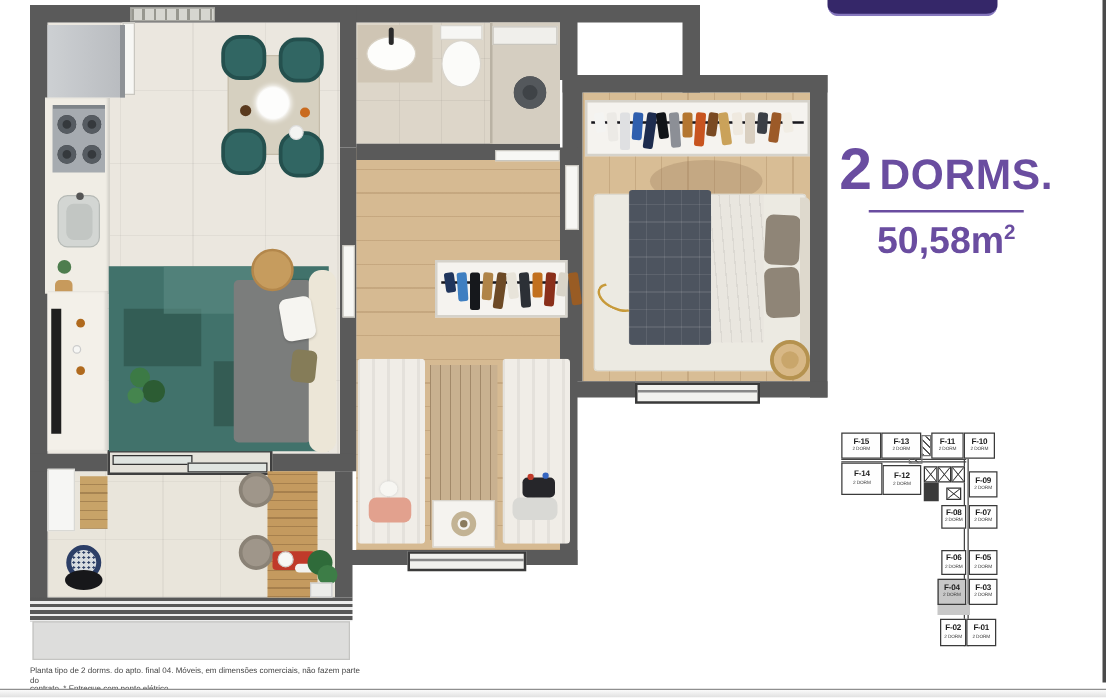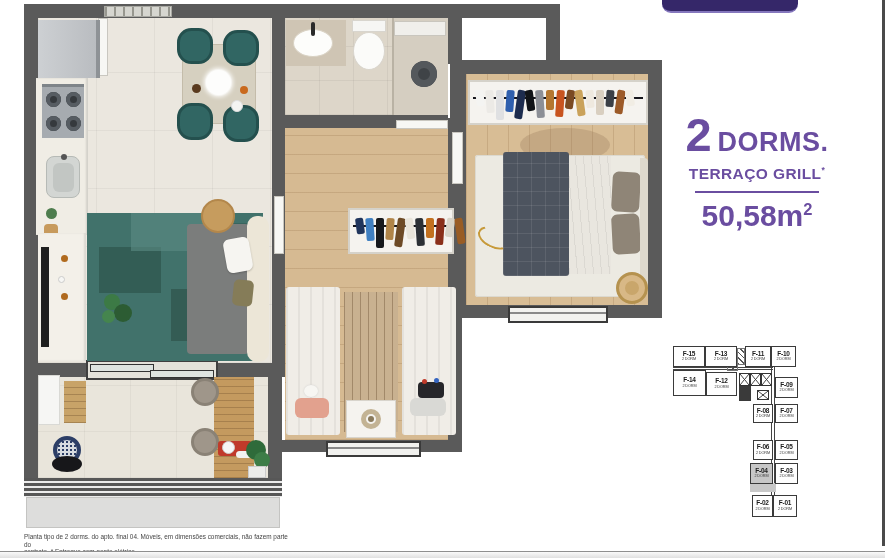--- a/index.html
+++ b/index.html
@@ -40,21 +40,21 @@
   .kpid{font-size:6.5px;font-weight:bold;color:#1c1c1c;letter-spacing:-.2px;}
   .kpsub{font-size:3.8px;color:#3a3a3a;margin-top:1px;letter-spacing:-.1px;}
   .xbox{position:absolute;background:#fff;border:1px solid #333;box-sizing:border-box;
     background-image:linear-gradient(to top right,transparent calc(50% - .7px),#333 50%,transparent calc(50% + .7px)),
                      linear-gradient(to bottom right,transparent calc(50% - .7px),#333 50%,transparent calc(50% + .7px));}
   .hatch{position:absolute;background:repeating-linear-gradient(45deg,#555 0 1px,transparent 1px 4px);border:1px solid #777;box-sizing:border-box;}
   
   .info{position:absolute;left:665px;top:114px;width:184px;display:flex;flex-direction:column;align-items:center;}
   .info .row1{display:flex;align-items:baseline;}
   .num{font-size:47px;font-weight:bold;line-height:.9;}
-  .dorms{font-size:27px;font-weight:bold;margin-left:6px;letter-spacing:.5px;}
+  .dorms{font-size:34px;font-weight:bold;margin-left:6px;letter-spacing:.5px;}
   .feature{font-size:15.5px;font-weight:bold;letter-spacing:.4px;margin-top:7px;}
   .divider{width:124px;height:2px;margin:8px 0 6px;}
   .area{font-size:30px;font-weight:bold;}
   sup{font-size:.55em;}
   .caption{position:absolute;left:24px;top:533px;width:272px;font-size:6.4px;line-height:1.2;color:#444;}
   .tab{position:absolute;left:662px;top:-4px;width:136px;height:15px;background:#352769;
        border-bottom:2px solid #8577bd;border-radius:0 0 9px 9px;}
   .edge-right{position:absolute;left:882px;top:0;width:3px;height:546px;background:#4a4a4a;}
   .bottom-band{position:absolute;left:0;top:551px;width:885px;height:7px;
        border-top:1px solid #8f8f8f;background:linear-gradient(#fafafa,#dcdcdc);}
@@ -253,23 +253,20 @@
       <div class="abs" style="left:248px;top:466px;width:18px;height:12px;background:#ececea;border:1px solid #ccc;box-sizing:border-box;"></div>
     </div>
   </div>
 
   <div class="tab"></div>
   <div class="info" style="color:#6a4da0;">
     <div class="row1">
       <span class="num">2</span>
       <span class="dorms">DORMS.</span>
     </div>
-    <div class="feature">
-      <span>TERRAÇO GRILL</span><sup>*</sup>
-    </div>
     <div class="divider" style="background:#6a4da0;"></div>
     <div class="area">
       <span>50,58m</span><sup>2</sup>
     </div>
   </div>
 
   <div class="abs" id="keyplan" style="left:665px;top:342px;width:216px;height:185px;">
 
     <div class="abs" style="left:8px;top:25px;width:100px;height:3px;border-top:1px solid #444;border-bottom:1px solid #444;box-sizing:border-box;"></div>
     <div class="abs" style="left:106px;top:25px;width:4px;height:150px;border-left:1px solid #444;border-right:1px solid #444;box-sizing:border-box;"></div>

